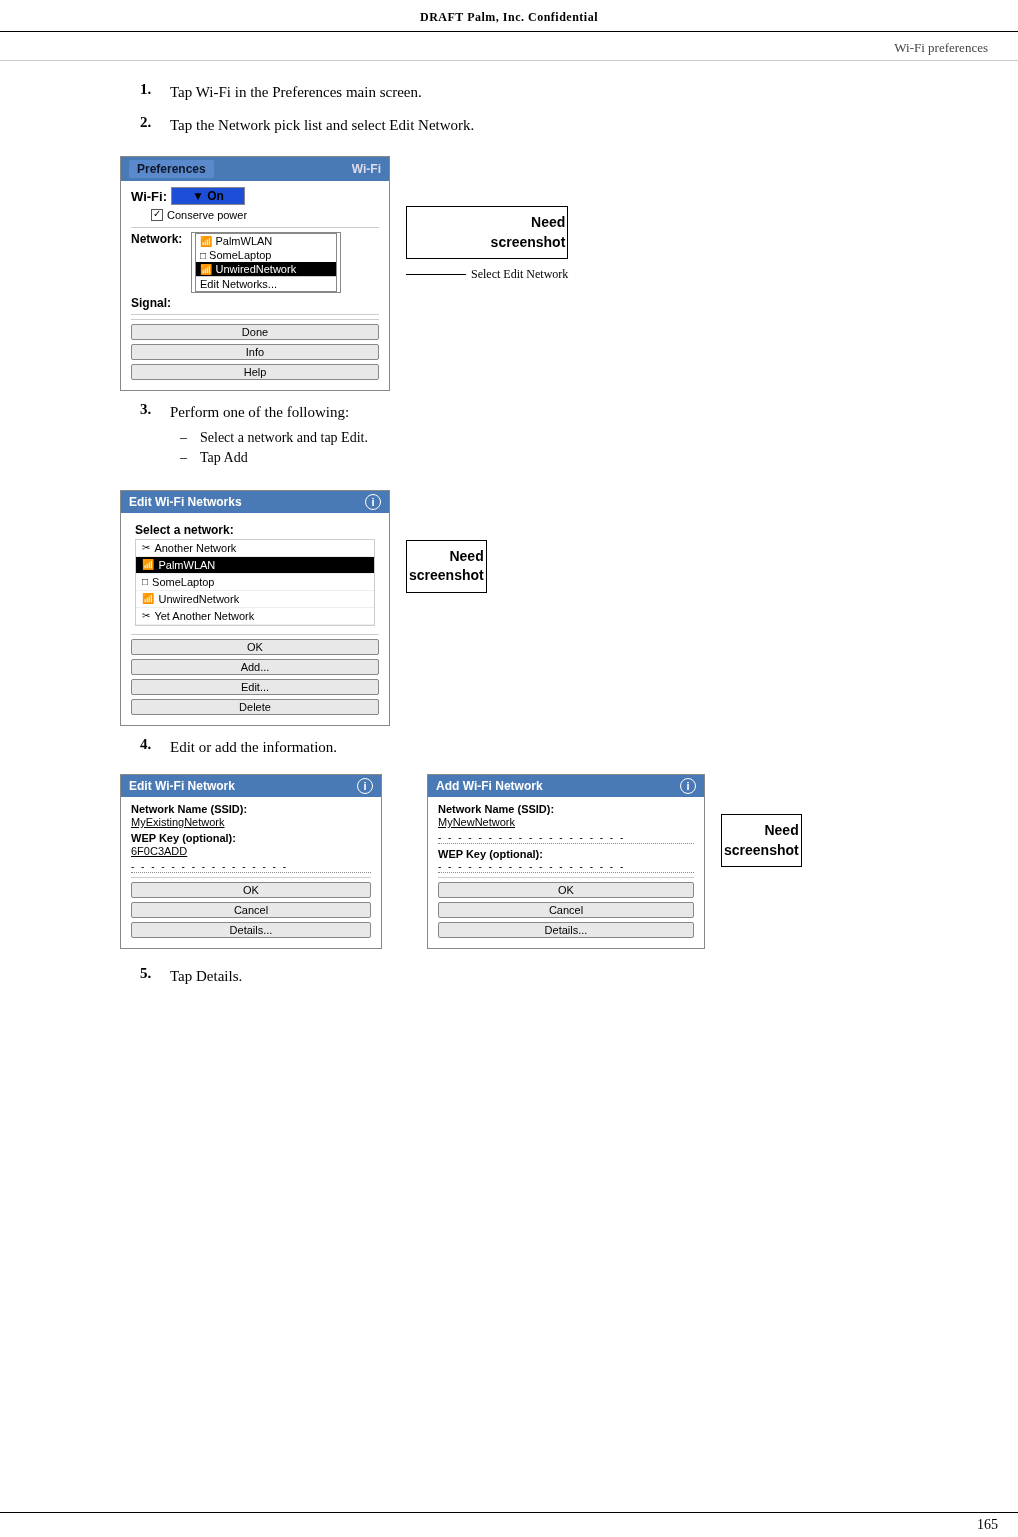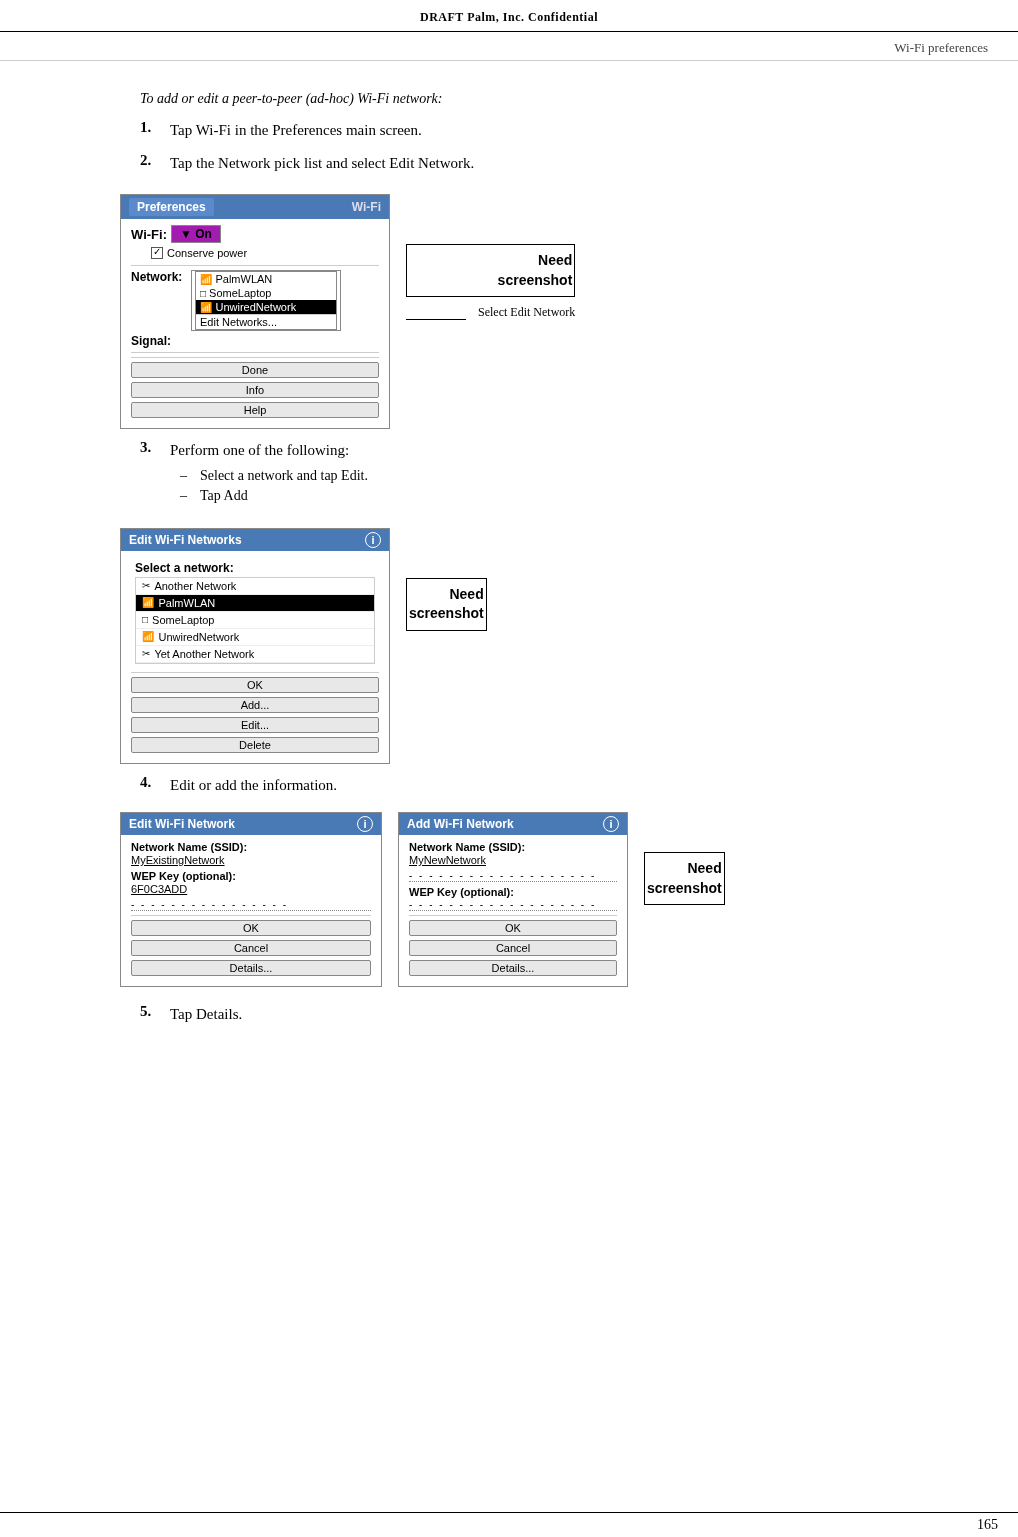--- a/index.html
+++ b/index.html
@@ -97,21 +97,21 @@
       justify-content: space-between;
       align-items: center;
       padding: 3px 8px;
       font-size: 13px;
       font-weight: bold;
     }
     .device-titlebar-left {
       background: #5a8acc;
       padding: 2px 8px;
       border-radius: 2px;
-      color: #ffffff;
+      color: #0f172a;
       font-size: 12px;
       font-weight: bold;
     }
     .device-titlebar-right {
       font-size: 12px;
       color: #dde;
     }
 
     .device-body {
       padding: 6px 10px;
@@ -122,23 +122,23 @@
       display: flex;
       align-items: center;
       margin-bottom: 4px;
       font-size: 13px;
       font-weight: bold;
     }
     .wifi-label {
       margin-right: 4px;
     }
     .wifi-dropdown {
-      background: #a21caf;
+      background: #1d4ed8;
       border: 1px solid #888;
-      padding: 1px 8px;
+      padding: 1px 20px;
       font-size: 12px;
       display: flex;
       align-items: flex-end;
     }
     .conserve-row {
       display: flex;
       align-items: center;
       margin-bottom: 6px;
       margin-left: 20px;
       font-size: 11px;
@@ -337,38 +337,37 @@
       gap: 16px;
     }
     .annotation-wrapper {
       display: flex;
       flex-direction: column;
       justify-content: flex-start;
       margin-top: 60px;
     }
     .annotation-row {
       display: flex;
-      align-items: flex-end;
-      gap: 8px;
+      align-items: center;
+      gap: 1px;
     }
   </style>
 </head>
 <body>
 
 <div class="page-header">
   <span>DRAFT   Palm, Inc. Confidential</span>
 </div>
 
 <div class="section-label">
   <span>Wi-Fi preferences</span>
 </div>
 
 <div class="content">
 
-  <div class="section-title">To add or edit a peer-to-peer (ad-hoc) Wi-Fi network:</div>
 
   <div class="step">
     <span class="step-num">1.</span>
     <span class="step-text">Tap Wi-Fi in the Preferences main screen.</span>
   </div>
 
   <div class="step">
     <span class="step-num">2.</span>
     <span class="step-text">Tap the Network pick list and select Edit Network.</span>
   </div>
@@ -516,21 +515,21 @@
         <div class="form-field-value">6F0C3ADD</div>
         <div class="form-field-dotted">- - - - - - - - - - - - - - - -</div>
         <div class="bottom-buttons">
           <button class="btn">OK</button>
           <button class="btn">Cancel</button>
           <button class="btn">Details...</button>
         </div>
       </div>
     </div>
 
-    <div class="device-screen" style="width:230px;">
+    <div class="device-screen" style="width:278px;margin-left:29px;">
       <div class="edit-wifi-titlebar">
         <span>Add Wi-Fi Network</span>
         <div class="info-circle">i</div>
       </div>
       <div class="device-body form-screen">
         <div class="form-field-label">Network Name (SSID):</div>
         <div class="form-field-value">MyNewNetwork</div>
         <div class="form-field-dotted">- - - - - - - - - - - - - - - - - - -</div>
         <div class="form-field-label">WEP Key (optional):</div>
         <div class="form-field-dotted">- - - - - - - - - - - - - - - - - - -</div>

